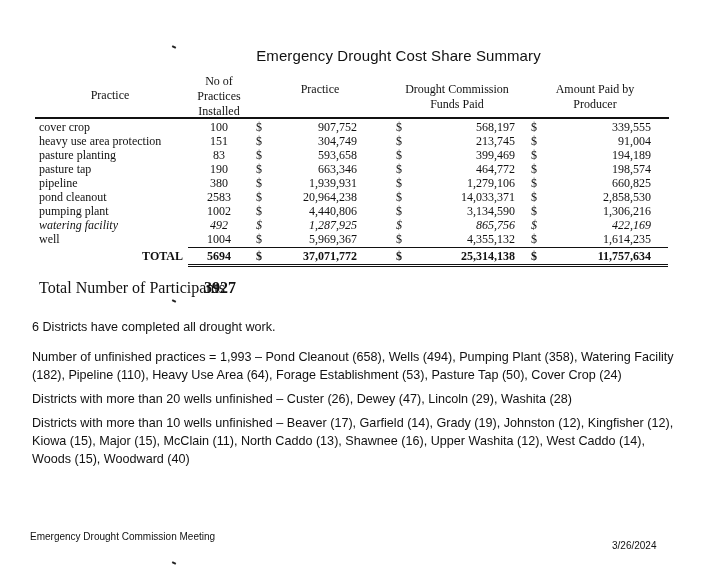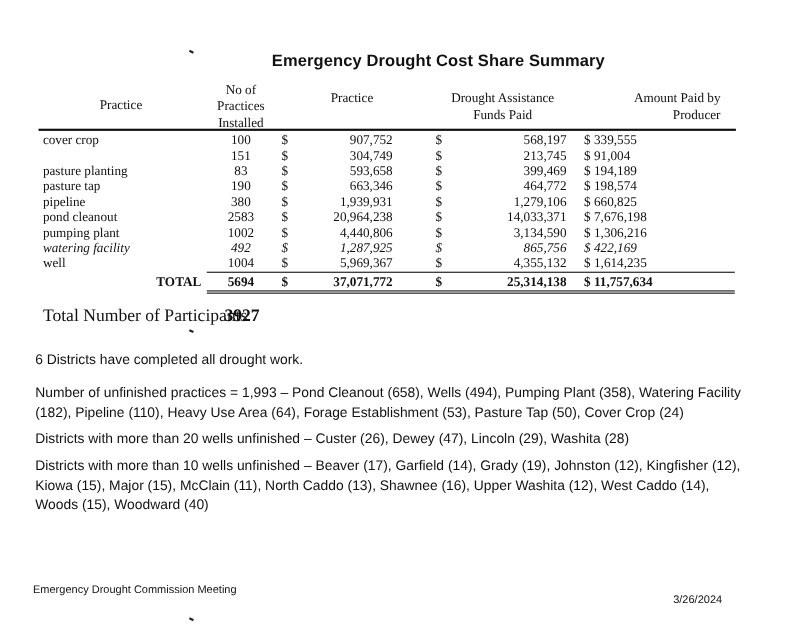--- a/index.html
+++ b/index.html
@@ -4,37 +4,37 @@
   <style>
     html, body { margin: 0; padding: 0; background: #ffffff; }
     body {
       width: 727px; height: 569px; position: relative; overflow: hidden;
       color: #111111;
       font-family: "Liberation Sans", "DejaVu Sans", sans-serif;
     }
     .tick { position: absolute; width: 4px; height: 2px; background: #222; transform: rotate(25deg); }
     .title {
       position: absolute; left: 0; top: 47px; width: 100%;
-      text-align: center; font-weight: bold; font-size: 15px; letter-spacing: 0.1px;
+      text-align: center; font-weight: normal; font-size: 15px; letter-spacing: 0.1px;
       padding-left: 70px; box-sizing: border-box;
     }
     .tbl { position: absolute; left: 0; top: 0; width: 727px; }
     .serif { font-family: "Liberation Serif", "DejaVu Serif", serif; }
     .hdr { position: absolute; text-align: center; font-size: 12px; line-height: 15px; }
     .hline { position: absolute; background: #111; }
     .row { position: absolute; left: 0; width: 727px; height: 14px; font-size: 12px; line-height: 14px; }
     .cell { position: absolute; white-space: nowrap; }
     .c-name { left: 39px; }
     .c-num { left: 188px; width: 62px; text-align: center; }
     .c-d1 { left: 256px; }
     .c-v1 { left: 260px; width: 97px; text-align: right; }
     .c-d2 { left: 396px; }
     .c-v2 { left: 400px; width: 115px; text-align: right; }
     .c-d3 { left: 531px; }
-    .c-v3 { left: 540px; width: 111px; text-align: left; }
+    .c-v3 { left: 540px; width: 111px; text-align: right; }
     .total .cell { font-weight: bold; }
     .c-total-label { left: 130px; width: 53px; text-align: right; }
     .participants { position: absolute; top: 279px; font-size: 16px; }
     .para {
       position: absolute; left: 32px; width: 660px; font-size: 12.6px; line-height: 18px;
     }
     .footer { position: absolute; font-size: 10px; }
   </style>
 </head>
 <body>
@@ -52,40 +52,41 @@
   </div>
   <div class="hdr" style="left:182px;top:74px;width:74px;">
     <div>No of</div>
     <div>Practices</div>
     <div>Installed</div>
   </div>
   <div class="hdr" style="left:255px;top:82px;width:130px;">
     <div>Practice</div>
   </div>
   <div class="hdr" style="left:392px;top:82px;width:130px;">
-    <div>Drought Assistance</div>
+    <div>Drought Commission</div>
     <div>Funds Paid</div>
   </div>
-  <div class="hdr" style="left:535px;top:82px;width:120px;text-align:right;">
+  <div class="hdr" style="left:535px;top:82px;width:120px;">
     <div>Amount Paid by</div>
     <div>Producer</div>
   </div>
   <div class="hline" style="left:35px;top:117px;width:634px;height:2px;"></div>
 
   <div class="row" style="top:120px;">
     <span class="cell c-name">cover crop</span>
     <span class="cell c-num">100</span>
     <span class="cell c-d1">$</span>
     <span class="cell c-v1">907,752</span>
     <span class="cell c-d2">$</span>
     <span class="cell c-v2">568,197</span>
     <span class="cell c-d3">$</span>
     <span class="cell c-v3">339,555</span>
   </div>
   <div class="row" style="top:134px;">
+    <span class="cell c-name">heavy use area protection</span>
     <span class="cell c-num">151</span>
     <span class="cell c-d1">$</span>
     <span class="cell c-v1">304,749</span>
     <span class="cell c-d2">$</span>
     <span class="cell c-v2">213,745</span>
     <span class="cell c-d3">$</span>
     <span class="cell c-v3">91,004</span>
   </div>
   <div class="row" style="top:148px;">
     <span class="cell c-name">pasture planting</span>
@@ -118,21 +119,21 @@
     <span class="cell c-v3">660,825</span>
   </div>
   <div class="row" style="top:190px;">
     <span class="cell c-name">pond cleanout</span>
     <span class="cell c-num">2583</span>
     <span class="cell c-d1">$</span>
     <span class="cell c-v1">20,964,238</span>
     <span class="cell c-d2">$</span>
     <span class="cell c-v2">14,033,371</span>
     <span class="cell c-d3">$</span>
-    <span class="cell c-v3">7,676,198</span>
+    <span class="cell c-v3">2,858,530</span>
   </div>
   <div class="row" style="top:204px;">
     <span class="cell c-name">pumping plant</span>
     <span class="cell c-num">1002</span>
     <span class="cell c-d1">$</span>
     <span class="cell c-v1">4,440,806</span>
     <span class="cell c-d2">$</span>
     <span class="cell c-v2">3,134,590</span>
     <span class="cell c-d3">$</span>
     <span class="cell c-v3">1,306,216</span>

